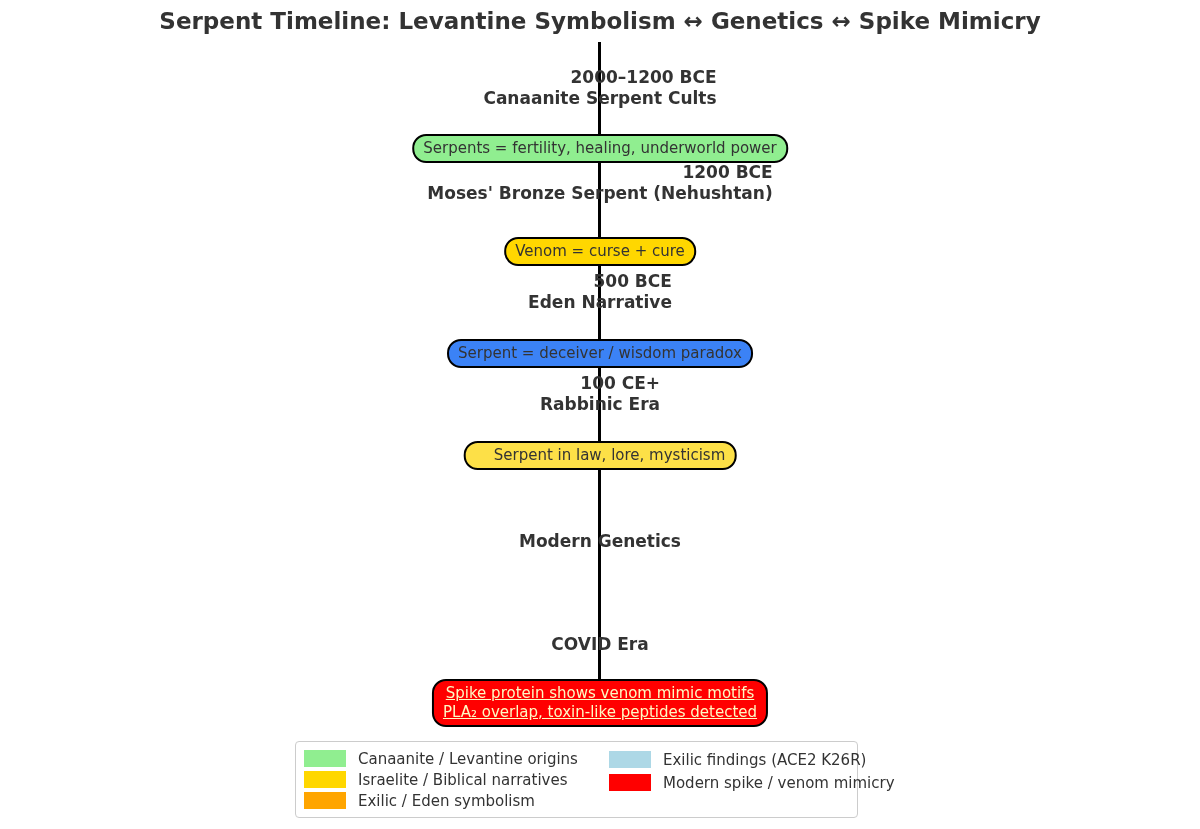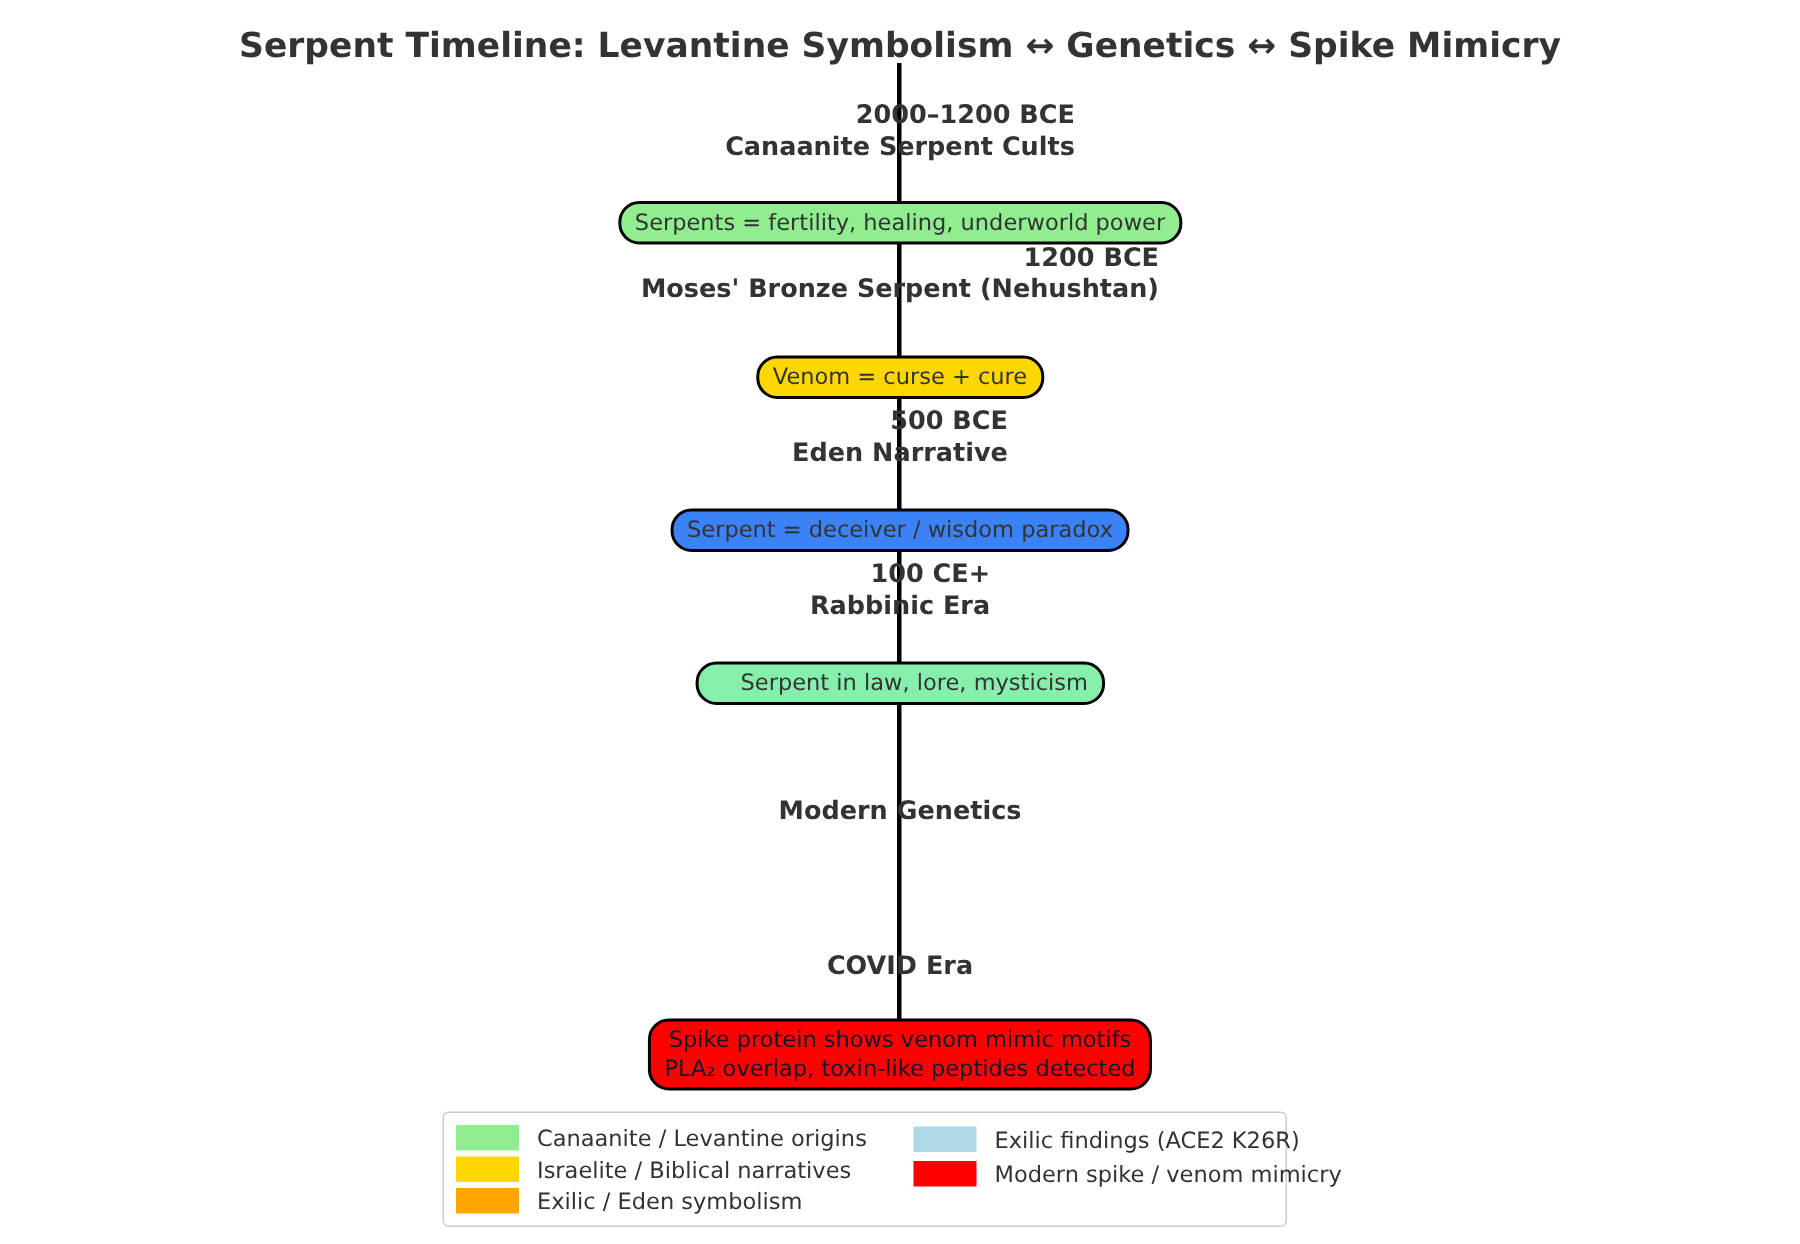--- a/index.html
+++ b/index.html
@@ -7,21 +7,21 @@
     width: 1200px; height: 829px;
     background: #ffffff;
     font-family: "DejaVu Sans", "Liberation Sans", sans-serif;
     color: #333333;
     position: relative;
     overflow: hidden;
   }
   .stage { position: absolute; left: 0; top: 0; width: 1200px; height: 829px; }
 
   .chart-title {
-    position: absolute; left: 600px; top: 18px;
+    position: absolute; left: 600px; top: 8px;
     transform: translateX(-50%);
     font-size: 23px; font-weight: bold; color: #333333;
     white-space: nowrap;
   }
 
   .vline {
     position: absolute; left: 598px; top: 42px;
     width: 3px; height: 660px;
     background: #000000;
     z-index: 1;
@@ -106,32 +106,32 @@
     <div>Eden Narrative</div>
   </div>
   <div class="tbox box-3" style="background-color: #3b82f6;">
     <div>Serpent = deceiver / wisdom paradox</div>
   </div>
 
   <div class="era era-4">
     <div>100 CE+</div>
     <div>Rabbinic Era</div>
   </div>
-  <div class="tbox box-4" style="background-color: #86efac; padding-left: 28px;">
+  <div class="tbox box-4" style="background-color: #fde047; padding-left: 28px;">
     <div>Serpent in law, lore, mysticism</div>
   </div>
 
   <div class="era era-5">
     <div>Modern Genetics</div>
   </div>
 
   <div class="era era-6">
     <div>COVID Era</div>
   </div>
-  <div class="tbox box-6" style="background-color: rgb(255, 0, 0); color: #0f172a;">
+  <div class="tbox box-6" style="background-color: rgb(255, 0, 0); color: #fef9c3; text-decoration: underline;">
     <div>Spike protein shows venom mimic motifs</div>
     <div>PLA₂ overlap, toxin-like peptides detected</div>
   </div>
 
   <div class="legend">
     <div class="legend-col legend-col-1">
       <div class="legend-row">
         <div class="legend-swatch" style="background-color: rgb(144, 238, 144);"></div>
         <div class="legend-label">Canaanite / Levantine origins</div>
       </div>

